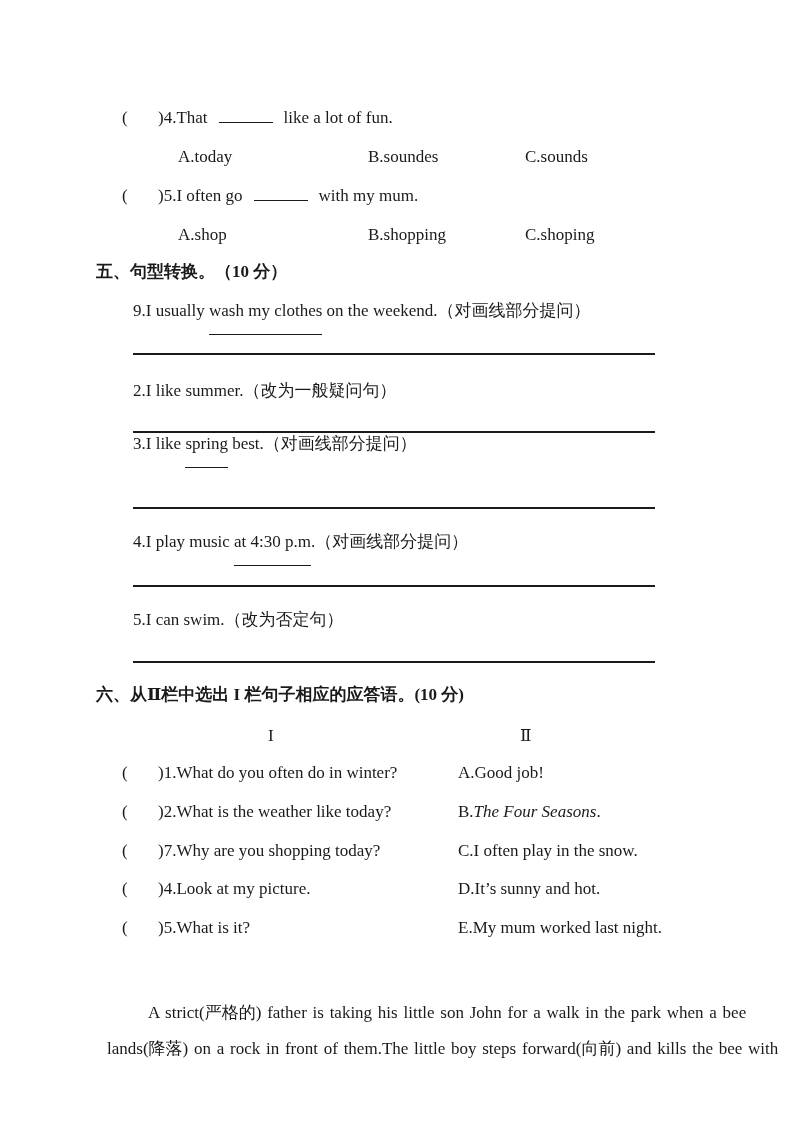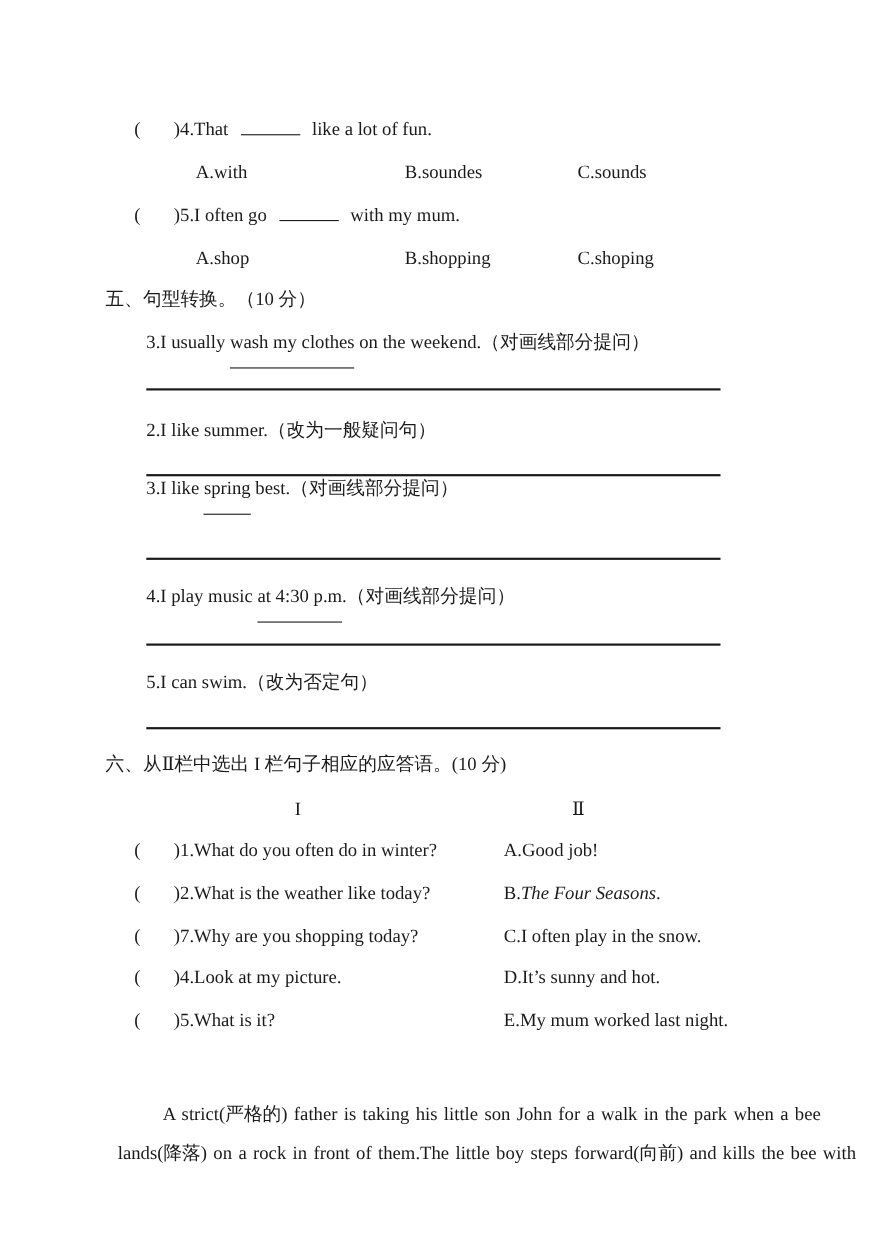--- a/index.html
+++ b/index.html
@@ -8,21 +8,21 @@
     width:793px;height:1122px;
     background:#ffffff;
     color:#1a1a1a;
     font-family:"Liberation Serif","DejaVu Serif",serif;
     font-size:17px;
     overflow:hidden;
   }
   .row{position:absolute;left:0;width:793px;height:24px;line-height:24px;white-space:nowrap;}
   .bracket{position:absolute;left:122px;}
   .stem{position:absolute;left:158px;}
-  .sec-title{position:absolute;left:96px;font-weight:normal;white-space:nowrap;}
+  .sec-title{position:absolute;left:96px;font-weight:bold;white-space:nowrap;}
   .item{position:absolute;left:133px;white-space:nowrap;}
   .blank{display:inline-block;width:54px;height:13px;border-bottom:1.5px solid #1a1a1a;margin:0 11px;}
   .u{border-bottom:1.5px solid #1a1a1a;padding-bottom:14px;}
   .ansline{position:absolute;left:133px;width:522px;height:0;border-top:2px solid #1a1a1a;}
   .opt-a{position:absolute;left:178px;}
   .opt-b{position:absolute;left:368px;}
   .opt-c{position:absolute;left:525px;}
   .m-left{position:absolute;left:158px;}
   .m-right{position:absolute;left:458px;}
   .col1{position:absolute;left:268px;}
@@ -33,38 +33,38 @@
 </head>
 <body>
 
 <div class="page">
 
   <div class="row" style="top:106px">
     <span class="bracket">(</span>
     <span class="stem"><span>)4.That</span><span class="blank"></span><span>like a lot of fun.</span></span>
   </div>
   <div class="row" style="top:145px">
-    <span class="opt-a">A.with</span>
+    <span class="opt-a">A.today</span>
     <span class="opt-b">B.soundes</span>
     <span class="opt-c">C.sounds</span>
   </div>
 
   <div class="row" style="top:184px">
     <span class="bracket">(</span>
     <span class="stem"><span>)5.I often go</span><span class="blank"></span><span>with my mum.</span></span>
   </div>
   <div class="row" style="top:223px">
     <span class="opt-a">A.shop</span>
     <span class="opt-b">B.shopping</span>
     <span class="opt-c">C.shoping</span>
   </div>
 
   <div class="sec-title" style="top:260px">五、句型转换。（10 分）</div>
 
-  <div class="item" style="top:299px"><span>3.I usually </span><span class="u">wash my clothes</span><span> on the weekend.</span><span>（对画线部分提问）</span></div>
+  <div class="item" style="top:299px"><span>9.I usually </span><span class="u">wash my clothes</span><span> on the weekend.</span><span>（对画线部分提问）</span></div>
   <div class="ansline" style="top:353px"></div>
 
   <div class="item" style="top:379px"><span>2.I like summer.</span><span>（改为一般疑问句）</span></div>
   <div class="ansline" style="top:431px"></div>
 
   <div class="item" style="top:432px"><span>3.I like </span><span class="u">spring</span><span> best.</span><span>（对画线部分提问）</span></div>
   <div class="ansline" style="top:507px"></div>
 
   <div class="item" style="top:530px"><span>4.I play music </span><span class="u">at 4:30 p.m</span><span>.</span><span>（对画线部分提问）</span></div>
   <div class="ansline" style="top:585px"></div>

